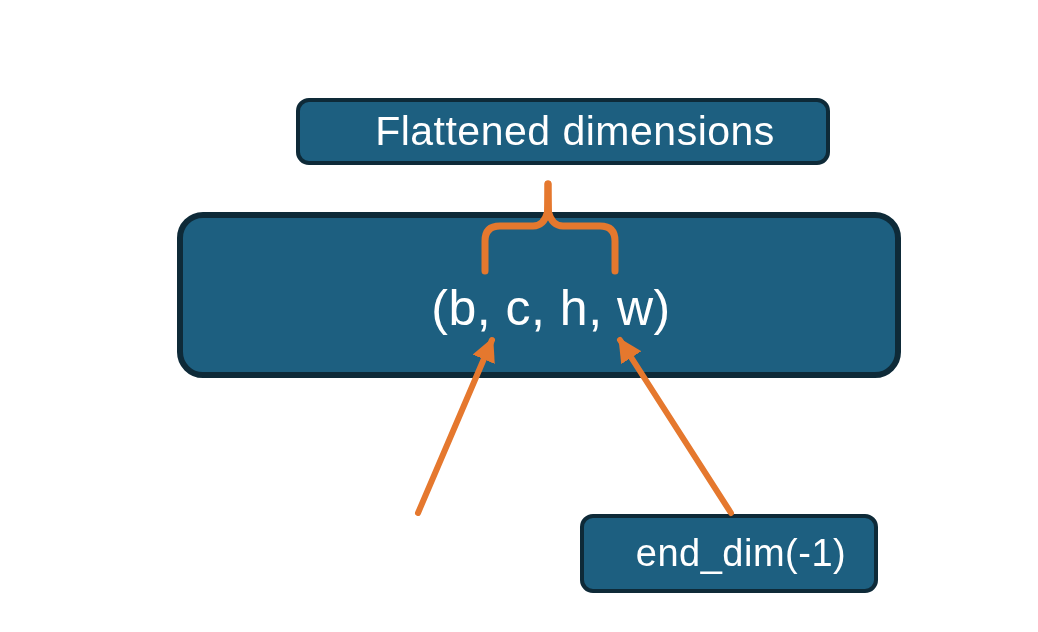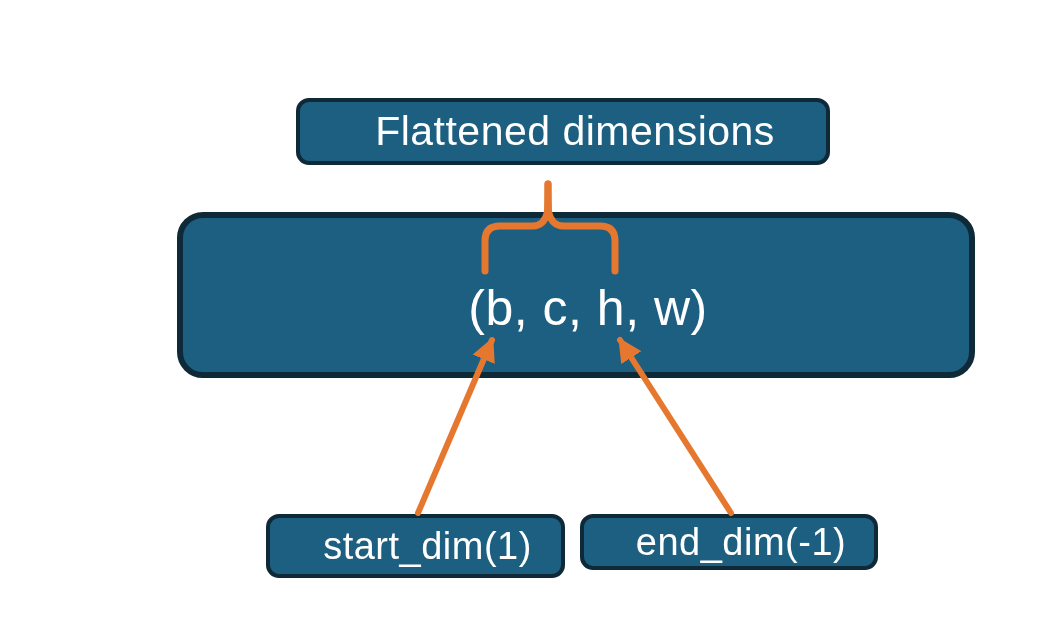--- a/index.html
+++ b/index.html
@@ -39,37 +39,37 @@
     padding-left: 24px;
   }
   #flattened-box {
     left: 296px; top: 98px;
     width: 534px; height: 67px;
     border-radius: 13px;
     font-size: 41px;
   }
   #tensor-box {
     left: 177px; top: 212px;
-    width: 798px; height: 166px;
+    width: 724px; height: 166px;
     border-radius: 26px;
     border-width: 6px;
     font-size: 50px;
   }
   #tensor-box .label-shift {
     transform: translateY(13px);
   }
   #start-dim-box {
     left: 266px; top: 514px;
     width: 299px; height: 64px;
     border-radius: 13px;
     font-size: 38px;
   }
   #end-dim-box {
     left: 580px; top: 514px;
-    width: 298px; height: 56px;
+    width: 298px; height: 79px;
     border-radius: 13px;
     font-size: 38px;
   }
   svg.overlay {
     position: absolute;
     inset: 0;
     width: 1038px;
     height: 632px;
     pointer-events: none;
   }
@@ -87,23 +87,20 @@
 <div class="stage">
 
   <div class="box" id="flattened-box">
     <span>Flattened dimensions</span>
   </div>
 
   <div class="box" id="tensor-box">
     <span class="label-shift">(b, c, h, w)</span>
   </div>
 
-  <div class="box" id="start-dim-box">
-    <span>start_dim(1)</span>
-  </div>
 
   <div class="box" id="end-dim-box">
     <span>end_dim(-1)</span>
   </div>
 
   <svg class="overlay" viewBox="0 0 1038 632">
     <defs>
       <marker id="arrowhead" viewBox="0 0 8 8" refX="7" refY="4" markerWidth="4" markerHeight="4" orient="auto">
         <path class="accent-fill" d="M 0 0 L 8 4 L 0 8 Z"></path>
       </marker>

